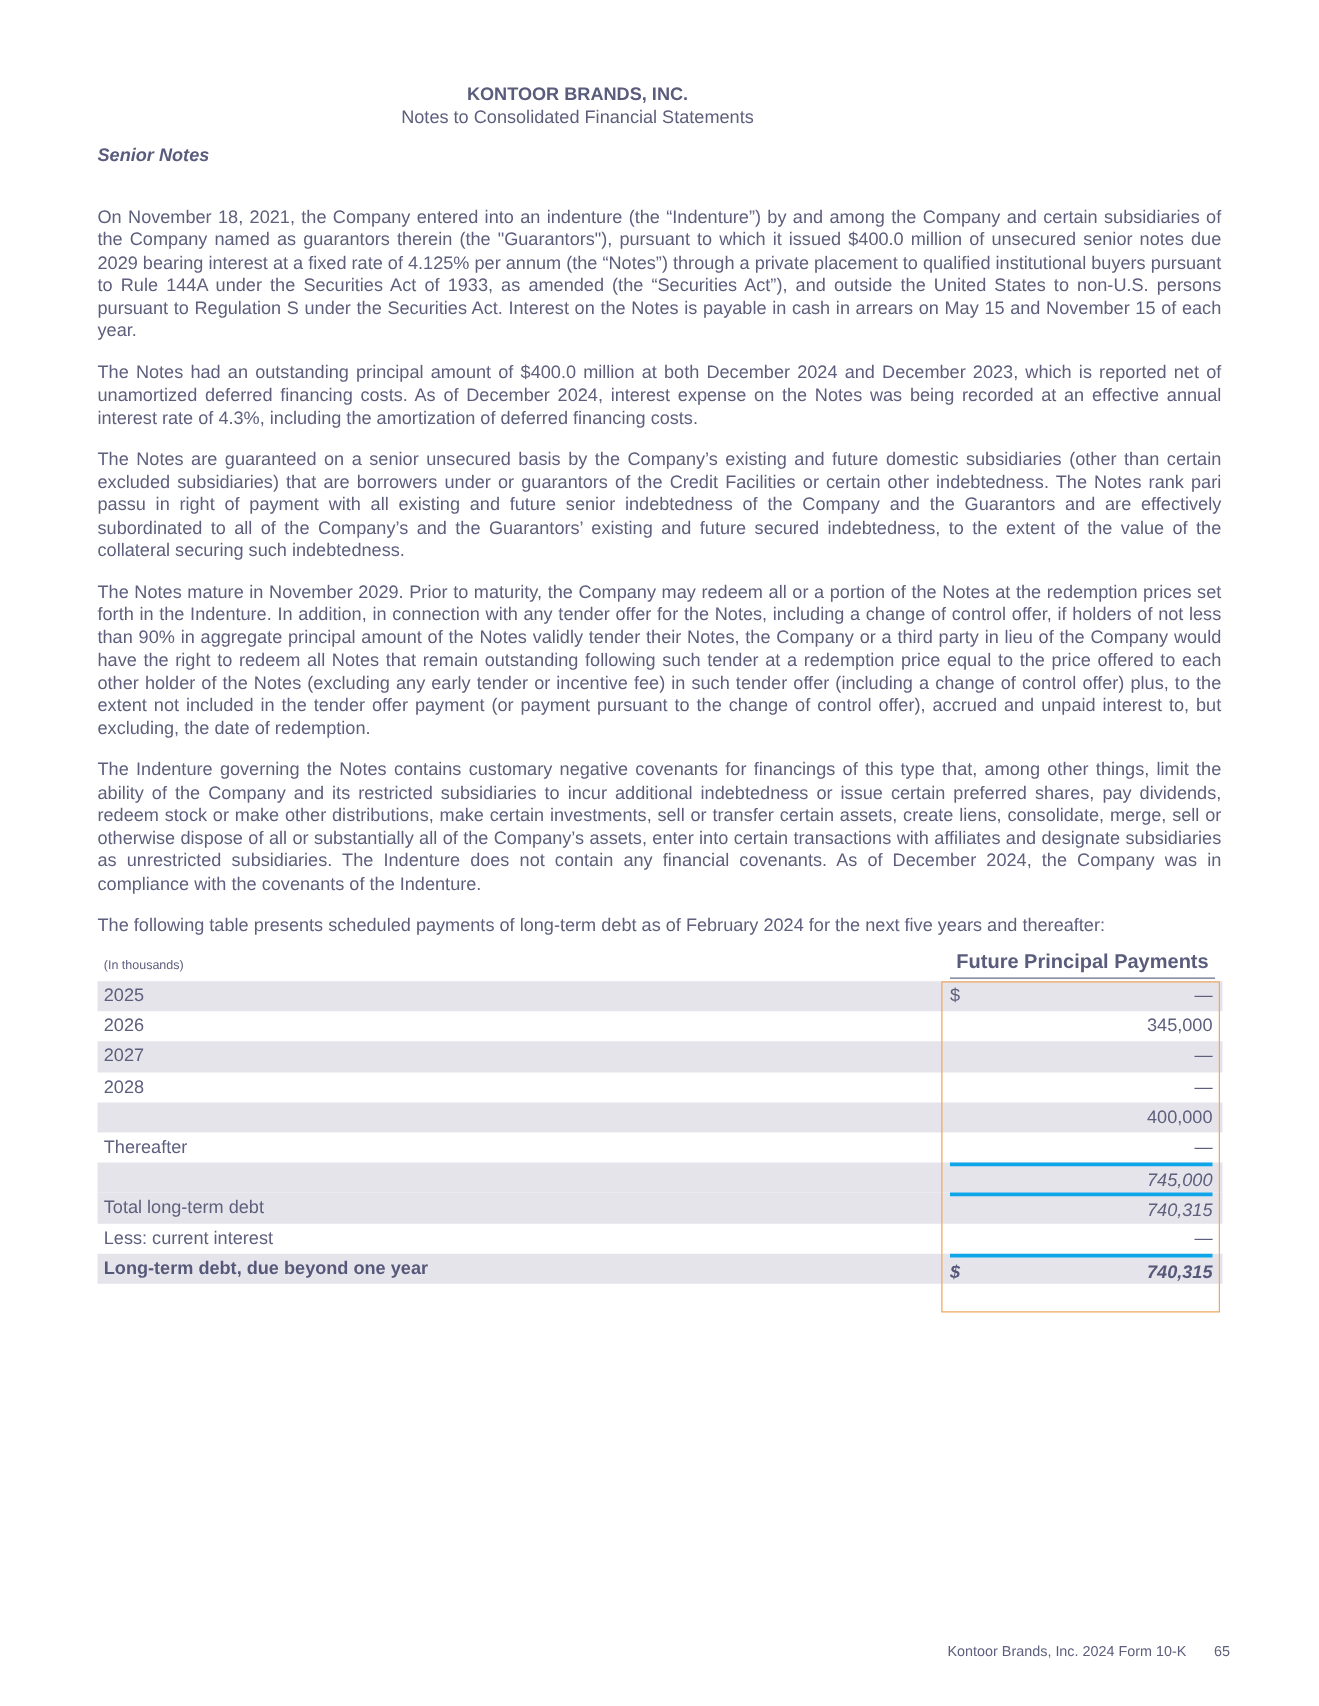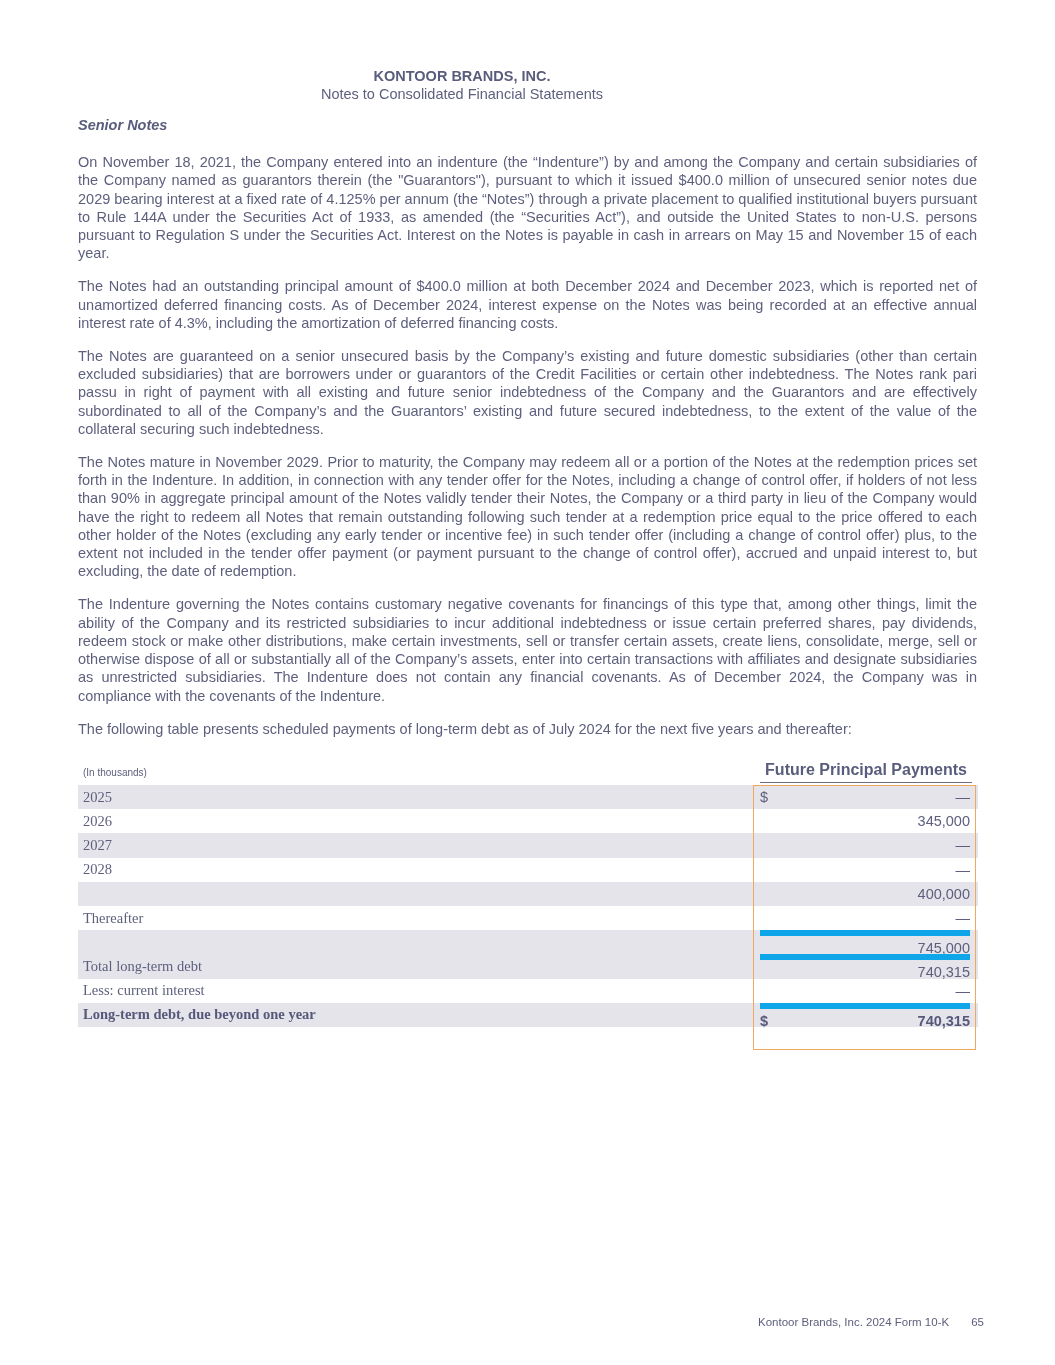--- a/index.html
+++ b/index.html
@@ -2,54 +2,54 @@
 <html><head>
   <meta charset="utf-8">
   <style>
     html, body { margin: 0; padding: 0; background: #ffffff; }
     body { width: 1055px; height: 1365px; position: relative; overflow: hidden;
       font-family: "Liberation Sans", sans-serif; color: #5d5f7d; }
     .header { position: absolute; top: 67px; left: 0; width: 924px; text-align: center; }
     .company { font-weight: bold; font-size: 14.5px; line-height: 18px; color: #5a5c7c; }
     .subtitle { font-size: 14.5px; line-height: 18px; color: #5d5f7d; }
     .content { position: absolute; left: 78px; top: 115px; width: 899px; }
-    .section-title { font-weight: bold; font-style: italic; font-size: 14.5px; margin: 0 0 18px 0; line-height: 20px; color: #5a5c7c; }
+    .section-title { font-weight: bold; font-style: italic; font-size: 14.5px; margin: 0 0 30px 0; line-height: 20px; color: #5a5c7c; }
     p.para { font-size: 14.5px; line-height: 18.3px; text-align: justify; margin: 0 0 14.5px 0; color: #5d5f7d; }
     .table-wrap { position: absolute; left: 78px; top: 758px; width: 900px; }
     .tbl-head { position: relative; height: 27px; }
     .units { position: absolute; left: 5px; top: 9px; font-size: 10px; color: #5d5f7d; }
     .col-head { position: absolute; right: 6px; top: 3px; width: 212px; text-align: center; font-weight: bold; font-size: 16px; color: #5a5c7c; border-bottom: 1px solid #6a6c88; padding-bottom: 3px; }
     .rows { position: relative; }
     .row { position: relative; height: 24.2px; display: flex; align-items: center; font-size: 14.5px; }
     .row.shaded { background: #e6e4eb; }
-    .row .label { padding-left: 5px; flex: 1; font-family: Liberation Serif, serif; }
+    .row .label { padding-left: 5px; flex: 1; }
     .row.bold { font-weight: bold; color: #56587a; }
     .amt { position: absolute; right: 8px; top: 0; width: 210px; height: 100%; display: flex; align-items: center; justify-content: flex-end; }
     .amt .cur { position: absolute; left: 0; }
-    .amt.topline { border-top: 6px solid #0ea5e9; }
+    .amt.topline { border-top: 3px solid #0ea5e9; font-style: italic; }
     .orange-box { position: absolute; left: 675px; top: 27px; width: 221px; height: 263px; border: 1px solid #f0a860; pointer-events: none; }
     .footer { position: absolute; top: 1316px; left: 726px; font-size: 11.5px; color: #5d5f7d; margin-left: 32px; }
     .footer .page { margin-left: 22px; }
   </style>
 </head>
 <body>
 
 <div class="header">
   <div class="company">KONTOOR BRANDS, INC.</div>
   <div class="subtitle">Notes to Consolidated Financial Statements</div>
 </div>
 
 <div class="content">
   <div class="section-title">Senior Notes</div>
   <p class="para">On November 18, 2021, the Company entered into an indenture (the “Indenture”) by and among the Company and certain subsidiaries of the Company named as guarantors therein (the "Guarantors"), pursuant to which it issued $400.0 million of unsecured senior notes due 2029 bearing interest at a fixed rate of 4.125% per annum (the “Notes”) through a private placement to qualified institutional buyers pursuant to Rule 144A under the Securities Act of 1933, as amended (the “Securities Act”), and outside the United States to non-U.S. persons pursuant to Regulation S under the Securities Act. Interest on the Notes is payable in cash in arrears on May 15 and November 15 of each year.</p>
   <p class="para">The Notes had an outstanding principal amount of $400.0 million at both December 2024 and December 2023, which is reported net of unamortized deferred financing costs. As of December 2024, interest expense on the Notes was being recorded at an effective annual interest rate of 4.3%, including the amortization of deferred financing costs.</p>
   <p class="para">The Notes are guaranteed on a senior unsecured basis by the Company’s existing and future domestic subsidiaries (other than certain excluded subsidiaries) that are borrowers under or guarantors of the Credit Facilities or certain other indebtedness. The Notes rank pari passu in right of payment with all existing and future senior indebtedness of the Company and the Guarantors and are effectively subordinated to all of the Company’s and the Guarantors’ existing and future secured indebtedness, to the extent of the value of the collateral securing such indebtedness.</p>
   <p class="para">The Notes mature in November 2029. Prior to maturity, the Company may redeem all or a portion of the Notes at the redemption prices set forth in the Indenture. In addition, in connection with any tender offer for the Notes, including a change of control offer, if holders of not less than 90% in aggregate principal amount of the Notes validly tender their Notes, the Company or a third party in lieu of the Company would have the right to redeem all Notes that remain outstanding following such tender at a redemption price equal to the price offered to each other holder of the Notes (excluding any early tender or incentive fee) in such tender offer (including a change of control offer) plus, to the extent not included in the tender offer payment (or payment pursuant to the change of control offer), accrued and unpaid interest to, but excluding, the date of redemption.</p>
   <p class="para">The Indenture governing the Notes contains customary negative covenants for financings of this type that, among other things, limit the ability of the Company and its restricted subsidiaries to incur additional indebtedness or issue certain preferred shares, pay dividends, redeem stock or make other distributions, make certain investments, sell or transfer certain assets, create liens, consolidate, merge, sell or otherwise dispose of all or substantially all of the Company’s assets, enter into certain transactions with affiliates and designate subsidiaries as unrestricted subsidiaries. The Indenture does not contain any financial covenants. As of December 2024, the Company was in compliance with the covenants of the Indenture.</p>
-  <p class="para">The following table presents scheduled payments of long-term debt as of July 2024 for the next five years and thereafter:</p>
+  <p class="para">The following table presents scheduled payments of long-term debt as of February 2024 for the next five years and thereafter:</p>
 </div>
 
 <div class="table-wrap">
   <div class="tbl-head">
     <span class="units">(In thousands)</span>
     <span class="col-head">Future Principal Payments</span>
   </div>
   <div class="rows" id="rows">
     <div class="row shaded">
         <span class="label">2025</span>

